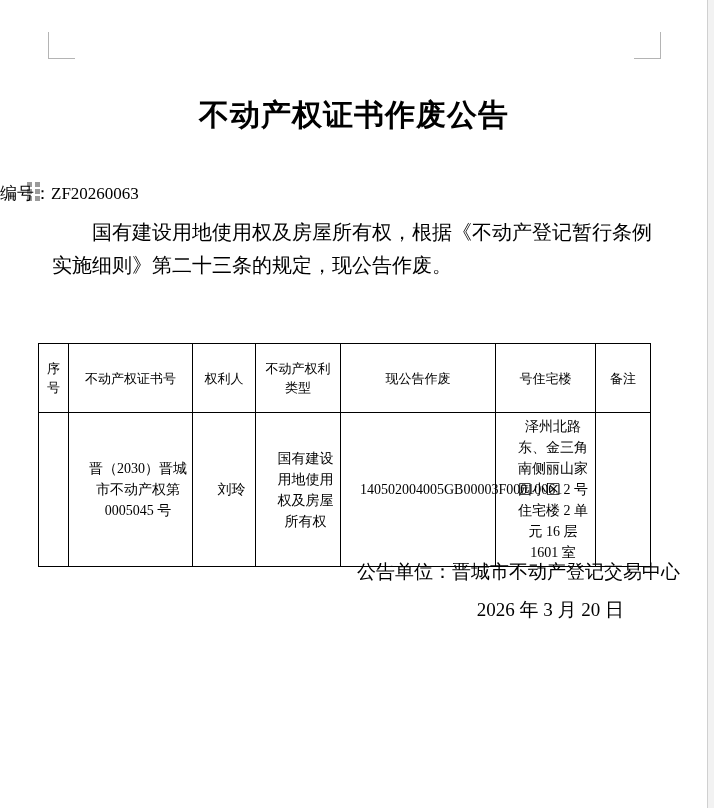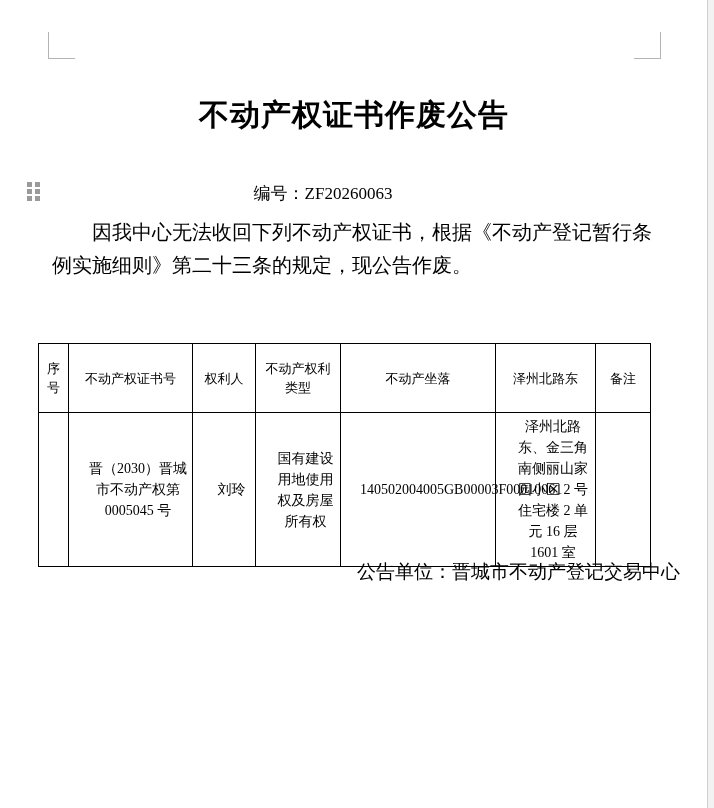--- a/index.html
+++ b/index.html
@@ -99,21 +99,21 @@
   }
 
   
   .serial-line {
     position: absolute;
     left: 0;
     top: 182px;
     width: 708px;
     padding-right: 62px;
     box-sizing: border-box;
-    text-align: center;
+    text-align: left;
     font-size: 17px;
     line-height: 24px;
   }
 
   
   .body-text {
     position: absolute;
     left: 52px;
     top: 216px;
     width: 600px;
@@ -203,54 +203,55 @@
     <i></i>
     <i></i>
     <i></i>
     <i></i>
   </div>
 
   <div class="doc-title">不动产权证书作废公告</div>
 
   <div class="serial-line"><span>编号：</span><span>ZF20260063</span></div>
 
-  <div class="body-text">因我中心无法收回下列不动产权证书，根据《不动产登记暂行条例实施细则》第二十三条的规定，现公告作废。</div>
+  <div class="body-text">国有建设用地使用权及房屋所有权，根据《不动产登记暂行条例实施细则》第二十三条的规定，现公告作废。</div>
 
   <table class="notice-table">
     <colgroup>
       <col class="col-seq">
       <col class="col-cert">
       <col class="col-owner">
       <col class="col-type">
       <col class="col-unit">
       <col class="col-location">
       <col class="col-remark">
     </colgroup>
     <thead>
       <tr>
         <th>序号</th>
         <th>不动产权证书号</th>
         <th>权利人</th>
         <th>不动产权利类型</th>
-        <th>不动产坐落</th>
-        <th>泽州北路东</th>
+        <th>现公告作废</th>
+        <th>号住宅楼</th>
         <th>备注</th>
       </tr>
     </thead>
     <tbody>
       <tr>
         <td></td>
         <td class="cell-cert">晋（2030）晋城市不动产权第 0005045 号</td>
         <td class="cell-owner">刘玲</td>
         <td class="cell-type">国有建设用地使用权及房屋所有权</td>
         <td class="cell-unit">140502004005GB00003F00010061</td>
         <td class="cell-loc">泽州北路东、金三角南侧丽山家园小区 2 号住宅楼 2 单元 16 层 1601 室</td>
         <td></td>
       </tr>
     </tbody>
   </table>
 
   <div class="footer-org">公告单位：晋城市不动产登记交易中心</div>
+  <div class="footer-date">2026 年 3 月 20 日</div>
 
 </div>
 
 <div class="right-rule"></div>
 <div class="right-gutter"></div>
 
 </body></html>

